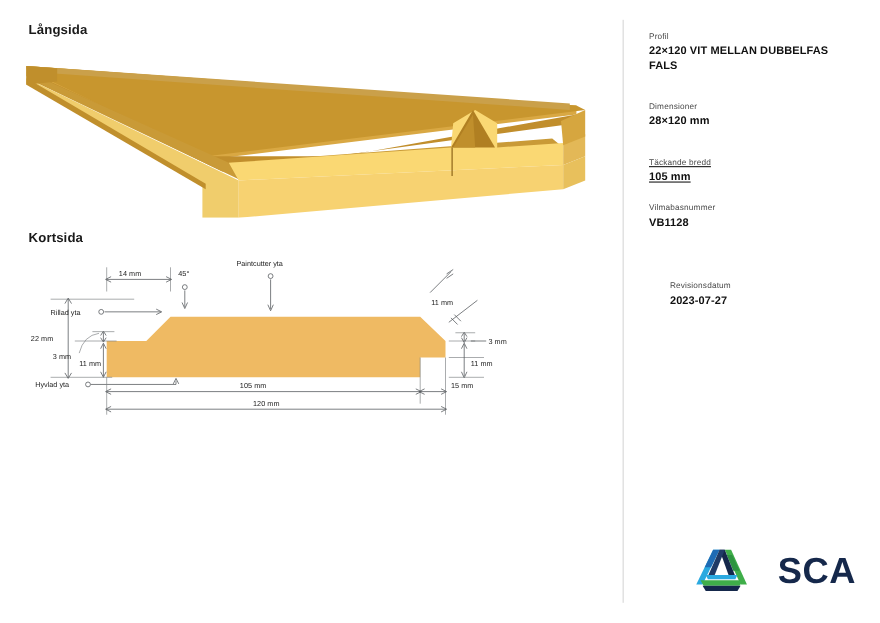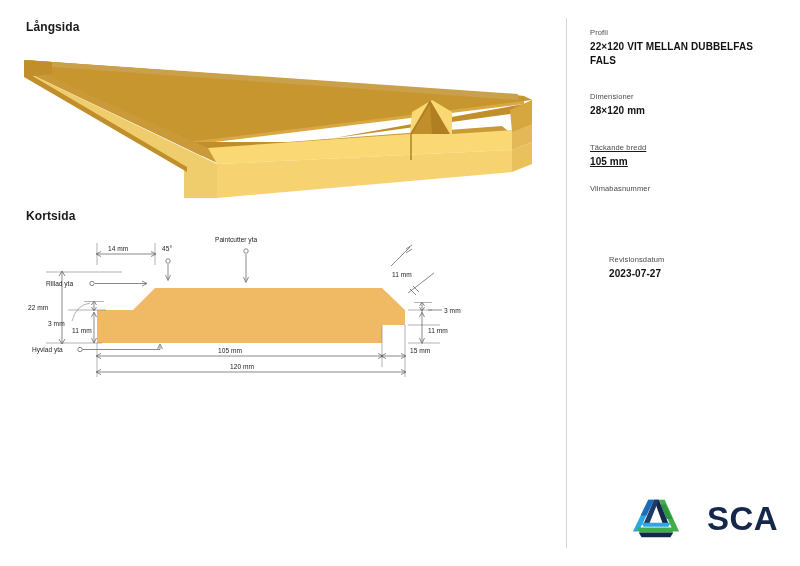--- a/index.html
+++ b/index.html
@@ -264,20 +264,21 @@
       <div class="spec-value">28×120 mm</div>
     </div>
 
     <div class="spec-block" id="spec-tackande">
       <div class="spec-label">Täckande bredd</div>
       <div class="spec-value">105 mm</div>
     </div>
 
     <div class="spec-block" id="spec-vilmabas">
       <div class="spec-label">Vilmabasnummer</div>
+      <div class="spec-value">VB1128</div>
     </div>
 
     <div class="spec-block" id="spec-revision">
       <div class="spec-label">Revisionsdatum</div>
       <div class="spec-value">2023-07-27</div>
     </div>
 
     <div id="sca-logo">
       <svg width="48" height="48" viewBox="0 0 100 100">
 

